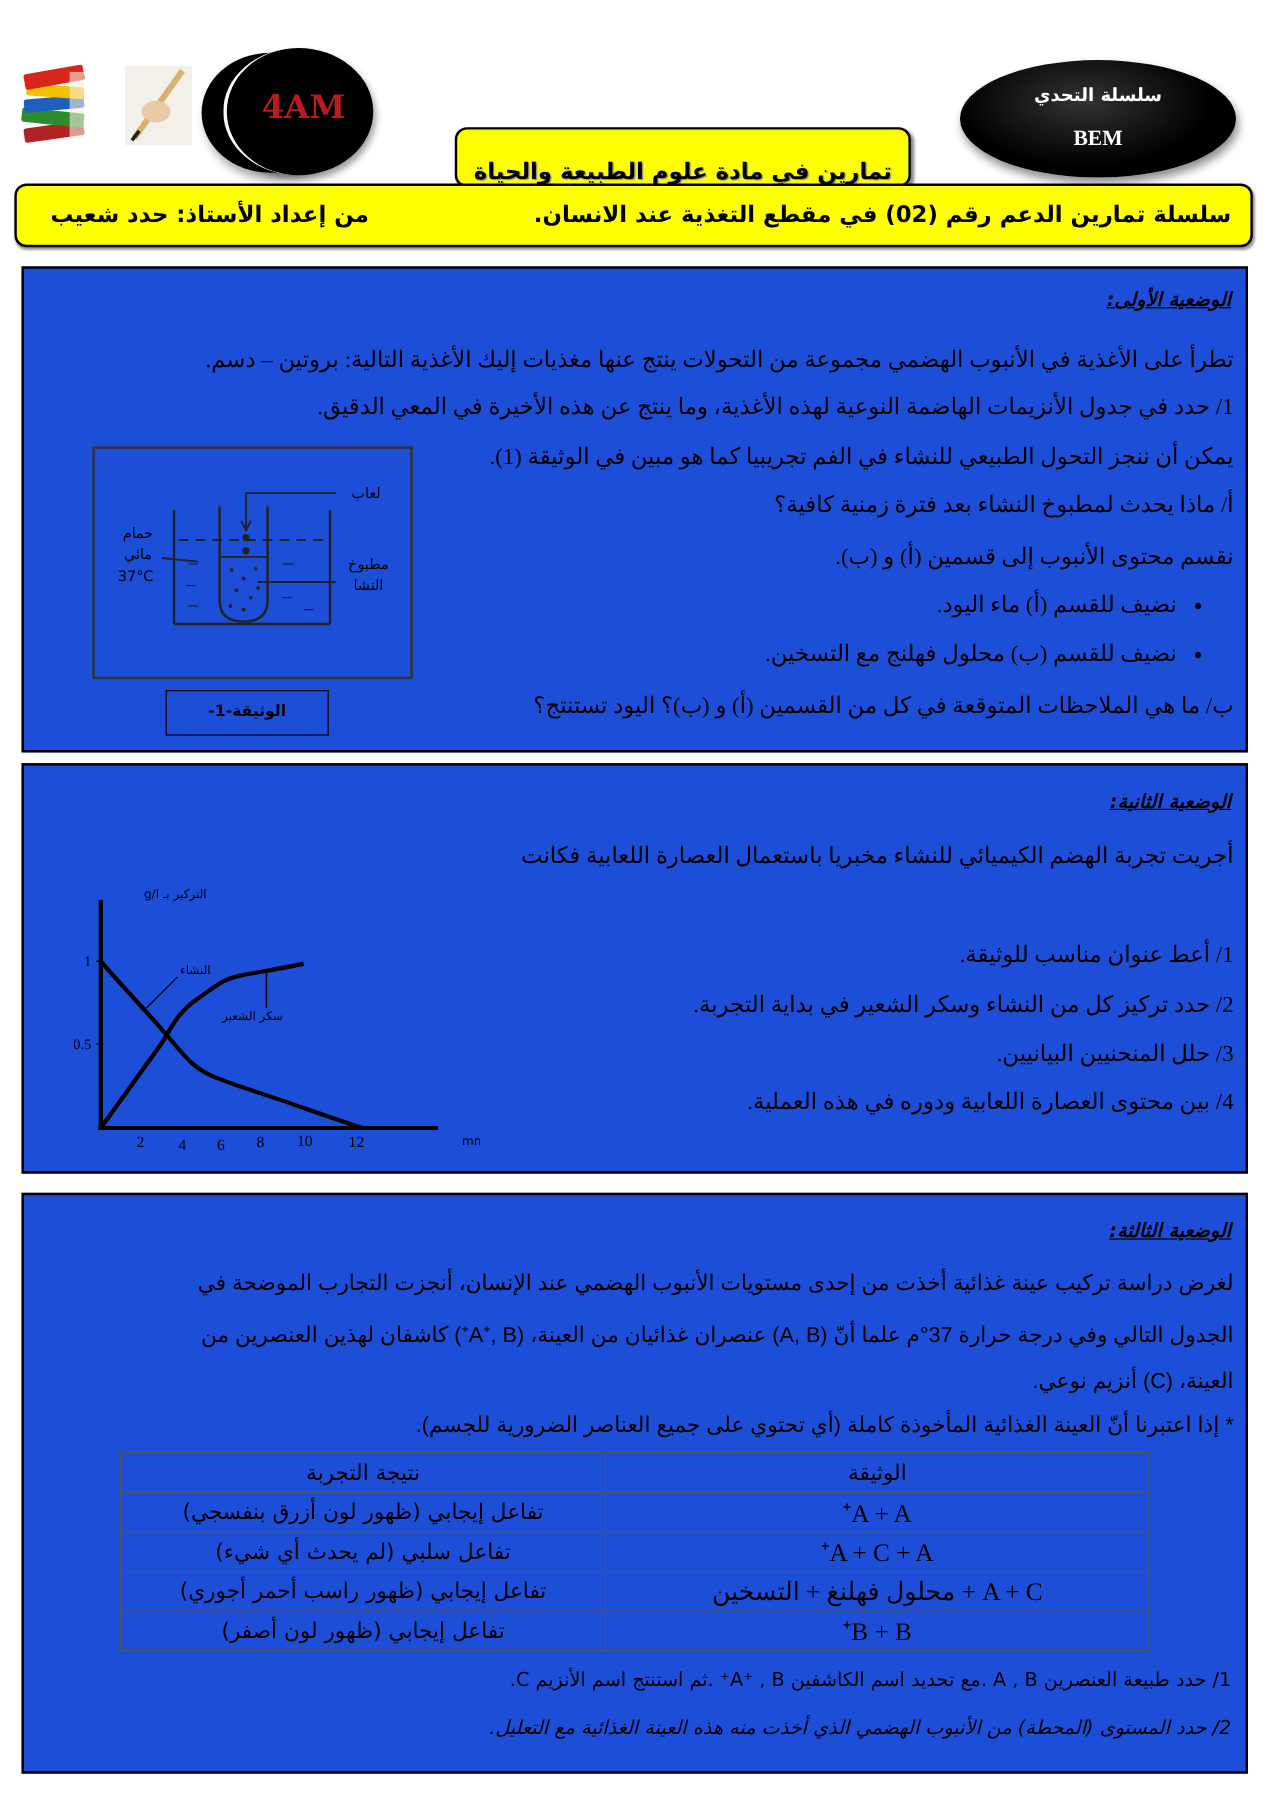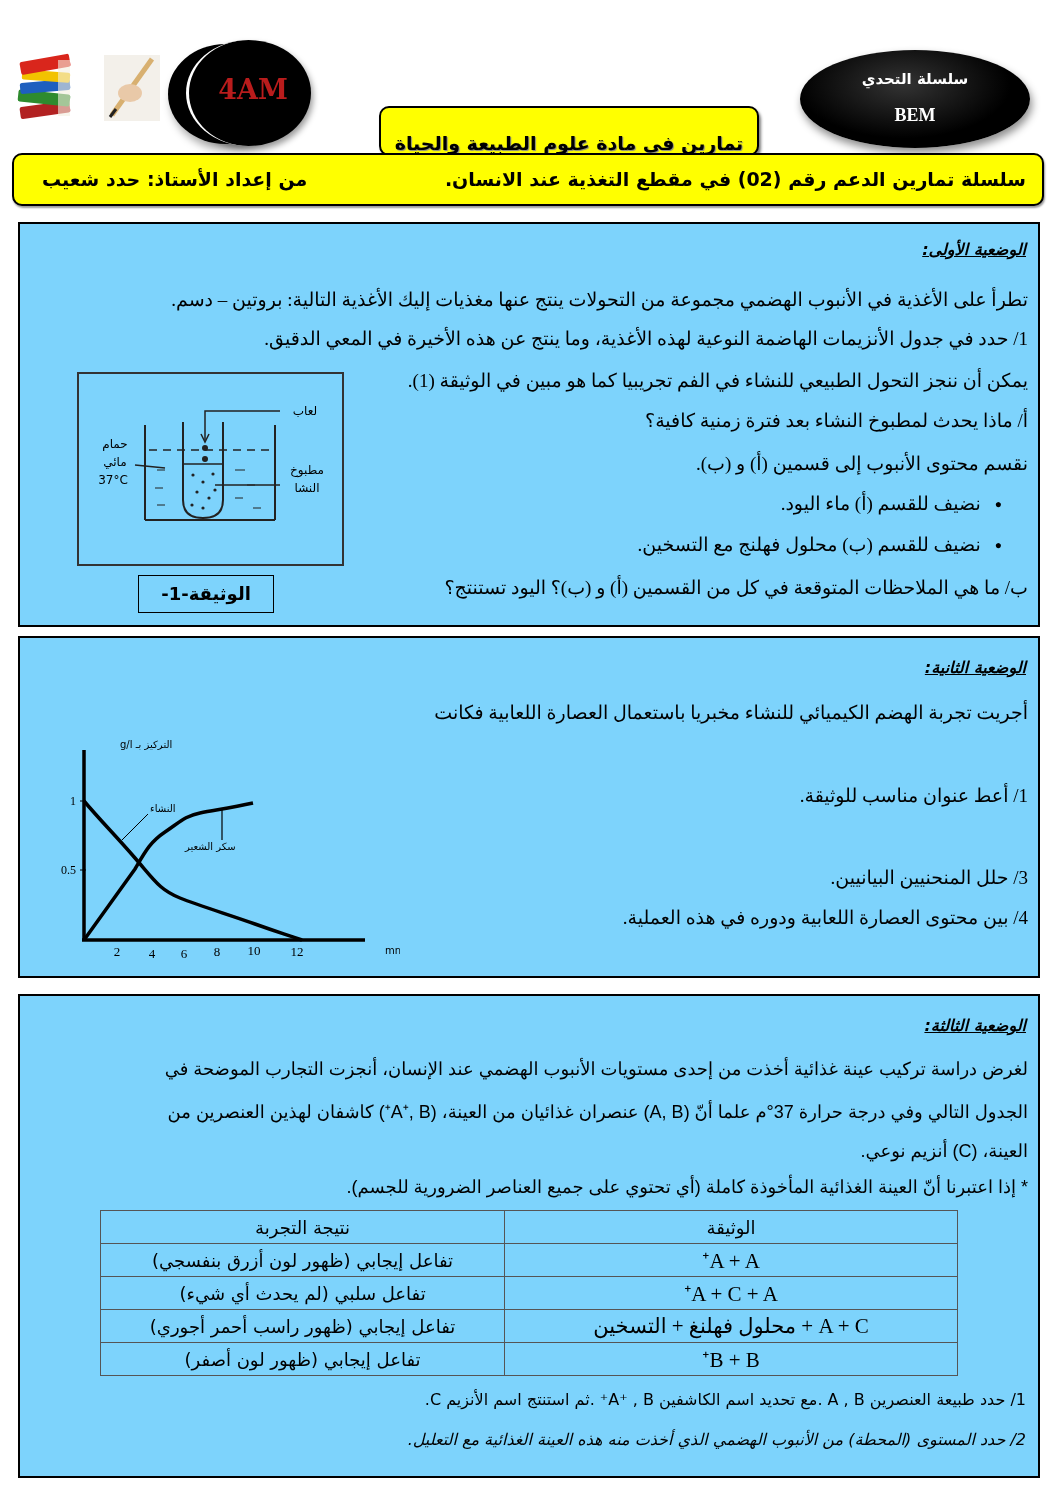--- a/index.html
+++ b/index.html
@@ -21,34 +21,34 @@
 
   .bem-oval { left: 800px; top: 50px; width: 230px; height: 98px; border-radius:50%; background: radial-gradient(ellipse at 45% 35%, #333 0%, #000 60%); box-shadow: 2px 5px 8px rgba(0,0,0,0.45); color:#fff; text-align:center; }
   .bem-oval .l1 { position:absolute; top:20px; width:100%; font-family:"DejaVu Sans", sans-serif; font-size:15px; font-weight:bold; }
   .bem-oval .l2 { position:absolute; top:55px; width:100%; font-family:"Liberation Serif", serif; font-size:18px; font-weight:bold; }
 
   .series-bar { left: 12px; top: 153px; width: 1032px; height: 53px; background:#ffff00; border:2px solid #000; border-radius:10px; box-sizing:border-box; box-shadow: 1px 2px 2px rgba(0,0,0,0.4); font-family:"DejaVu Sans", sans-serif; font-weight:bold; font-size:19px; }
   .series-bar .right { position:absolute; right:16px; top:13px; direction:rtl; }
   .series-bar .left { position:absolute; left:28px; top:13px; direction:rtl; }
 
   
-  .section { position:absolute; left:18px; width:1022px; border:2px solid #000; box-sizing:border-box; background:#7dd3fc; }
+  .section { position:absolute; left:18px; width:1022px; border:2px solid #000; box-sizing:border-box; background:#1d4ed8; }
   .sec1 { top: 222px; height: 405px; }
   .sec2 { top: 636px; height: 342px; }
   .sec3 { top: 994px; height: 484px; padding-left: 43px; }
 
   .sec-title { position:absolute; right:12px; font-family:"DejaVu Sans", sans-serif; font-weight:bold; font-style:italic; font-size:16px; text-decoration: underline; direction:rtl; }
   .line { position:absolute; direction:rtl; text-align:right; font-family:"Liberation Serif", serif; font-size:19px; white-space:nowrap; }
   .bullet::before { content: "●"; font-size:12px; margin-left:14px; position:relative; top:-2px; }
 
   .sans { font-family:"Liberation Sans", sans-serif; }
 
   
   .doc1-fig { left: 75px; top: 370px; width: 270px; height: 200px; }
-  .doc1-caption { left: 138px; top: 575px; width: 136px; height: 38px; border:1.5px solid #000; box-sizing:border-box; text-align:center; font-family:"DejaVu Sans", sans-serif; font-weight:bold; font-size:18px; line-height:36px; direction:rtl; }
+  .doc1-caption { left: 138px; top: 575px; width: 136px; height: 38px; border:1.5px solid #000; box-sizing:border-box; text-align:center; font-family:"DejaVu Sans", sans-serif; font-weight:bold; font-size:13px; line-height:36px; direction:rtl; }
 
   
   .chart { left: 40px; top: 730px; width: 360px; height: 235px; }
 
   
   table.exp { position:absolute; left:100px; top:1210px; width:858px; border-collapse:collapse; direction:rtl; }
   table.exp td { border:1.5px solid #555; height:32px; text-align:center; font-size:21px; font-family:"Liberation Serif", serif; padding:0 4px; }
   table.exp td.res { font-family:"DejaVu Sans", sans-serif; font-size:18px; width:404px; }
   table.exp td.exp-cell { width:454px; }
   table.exp tr.head td { font-family:"DejaVu Sans", sans-serif; font-size:18px; }
@@ -149,20 +149,21 @@
     <text x="232" y="104" font-family="DejaVu Sans, sans-serif" font-size="12" text-anchor="middle">مطبوخ</text>
     <text x="232" y="122" font-family="DejaVu Sans, sans-serif" font-size="12" text-anchor="middle">النشا</text>
   </svg>
 </div>
 <div class="abs doc1-caption">الوثيقة-1-</div>
 
 <div class="section sec2">
   <div class="sec-title" style="top:20px;">الوضعية الثانية:</div>
   <div class="line" style="right:10px; top:63px;">أجريت تجربة الهضم الكيميائي للنشاء مخبريا باستعمال العصارة اللعابية فكانت</div>
   <div class="line" style="right:10px; top:146px;">1/ أعط عنوان مناسب للوثيقة.</div>
+  <div class="line" style="right:10px; top:187px;">2/ حدد تركيز كل من النشاء وسكر الشعير في بداية التجربة.</div>
   <div class="line" style="right:10px; top:228px;">3/ حلل المنحنيين البيانيين.</div>
   <div class="line" style="right:10px; top:268px;">4/ بين محتوى العصارة اللعابية ودوره في هذه العملية.</div>
 </div>
 
 <div class="abs chart">
   <svg width="360" height="235" viewBox="0 0 360 235">
 
     <line x1="44" y1="20" x2="44" y2="211" stroke="#000" stroke-width="3.5"></line>
     <line x1="42" y1="210" x2="325" y2="210" stroke="#000" stroke-width="3.5"></line>
 

